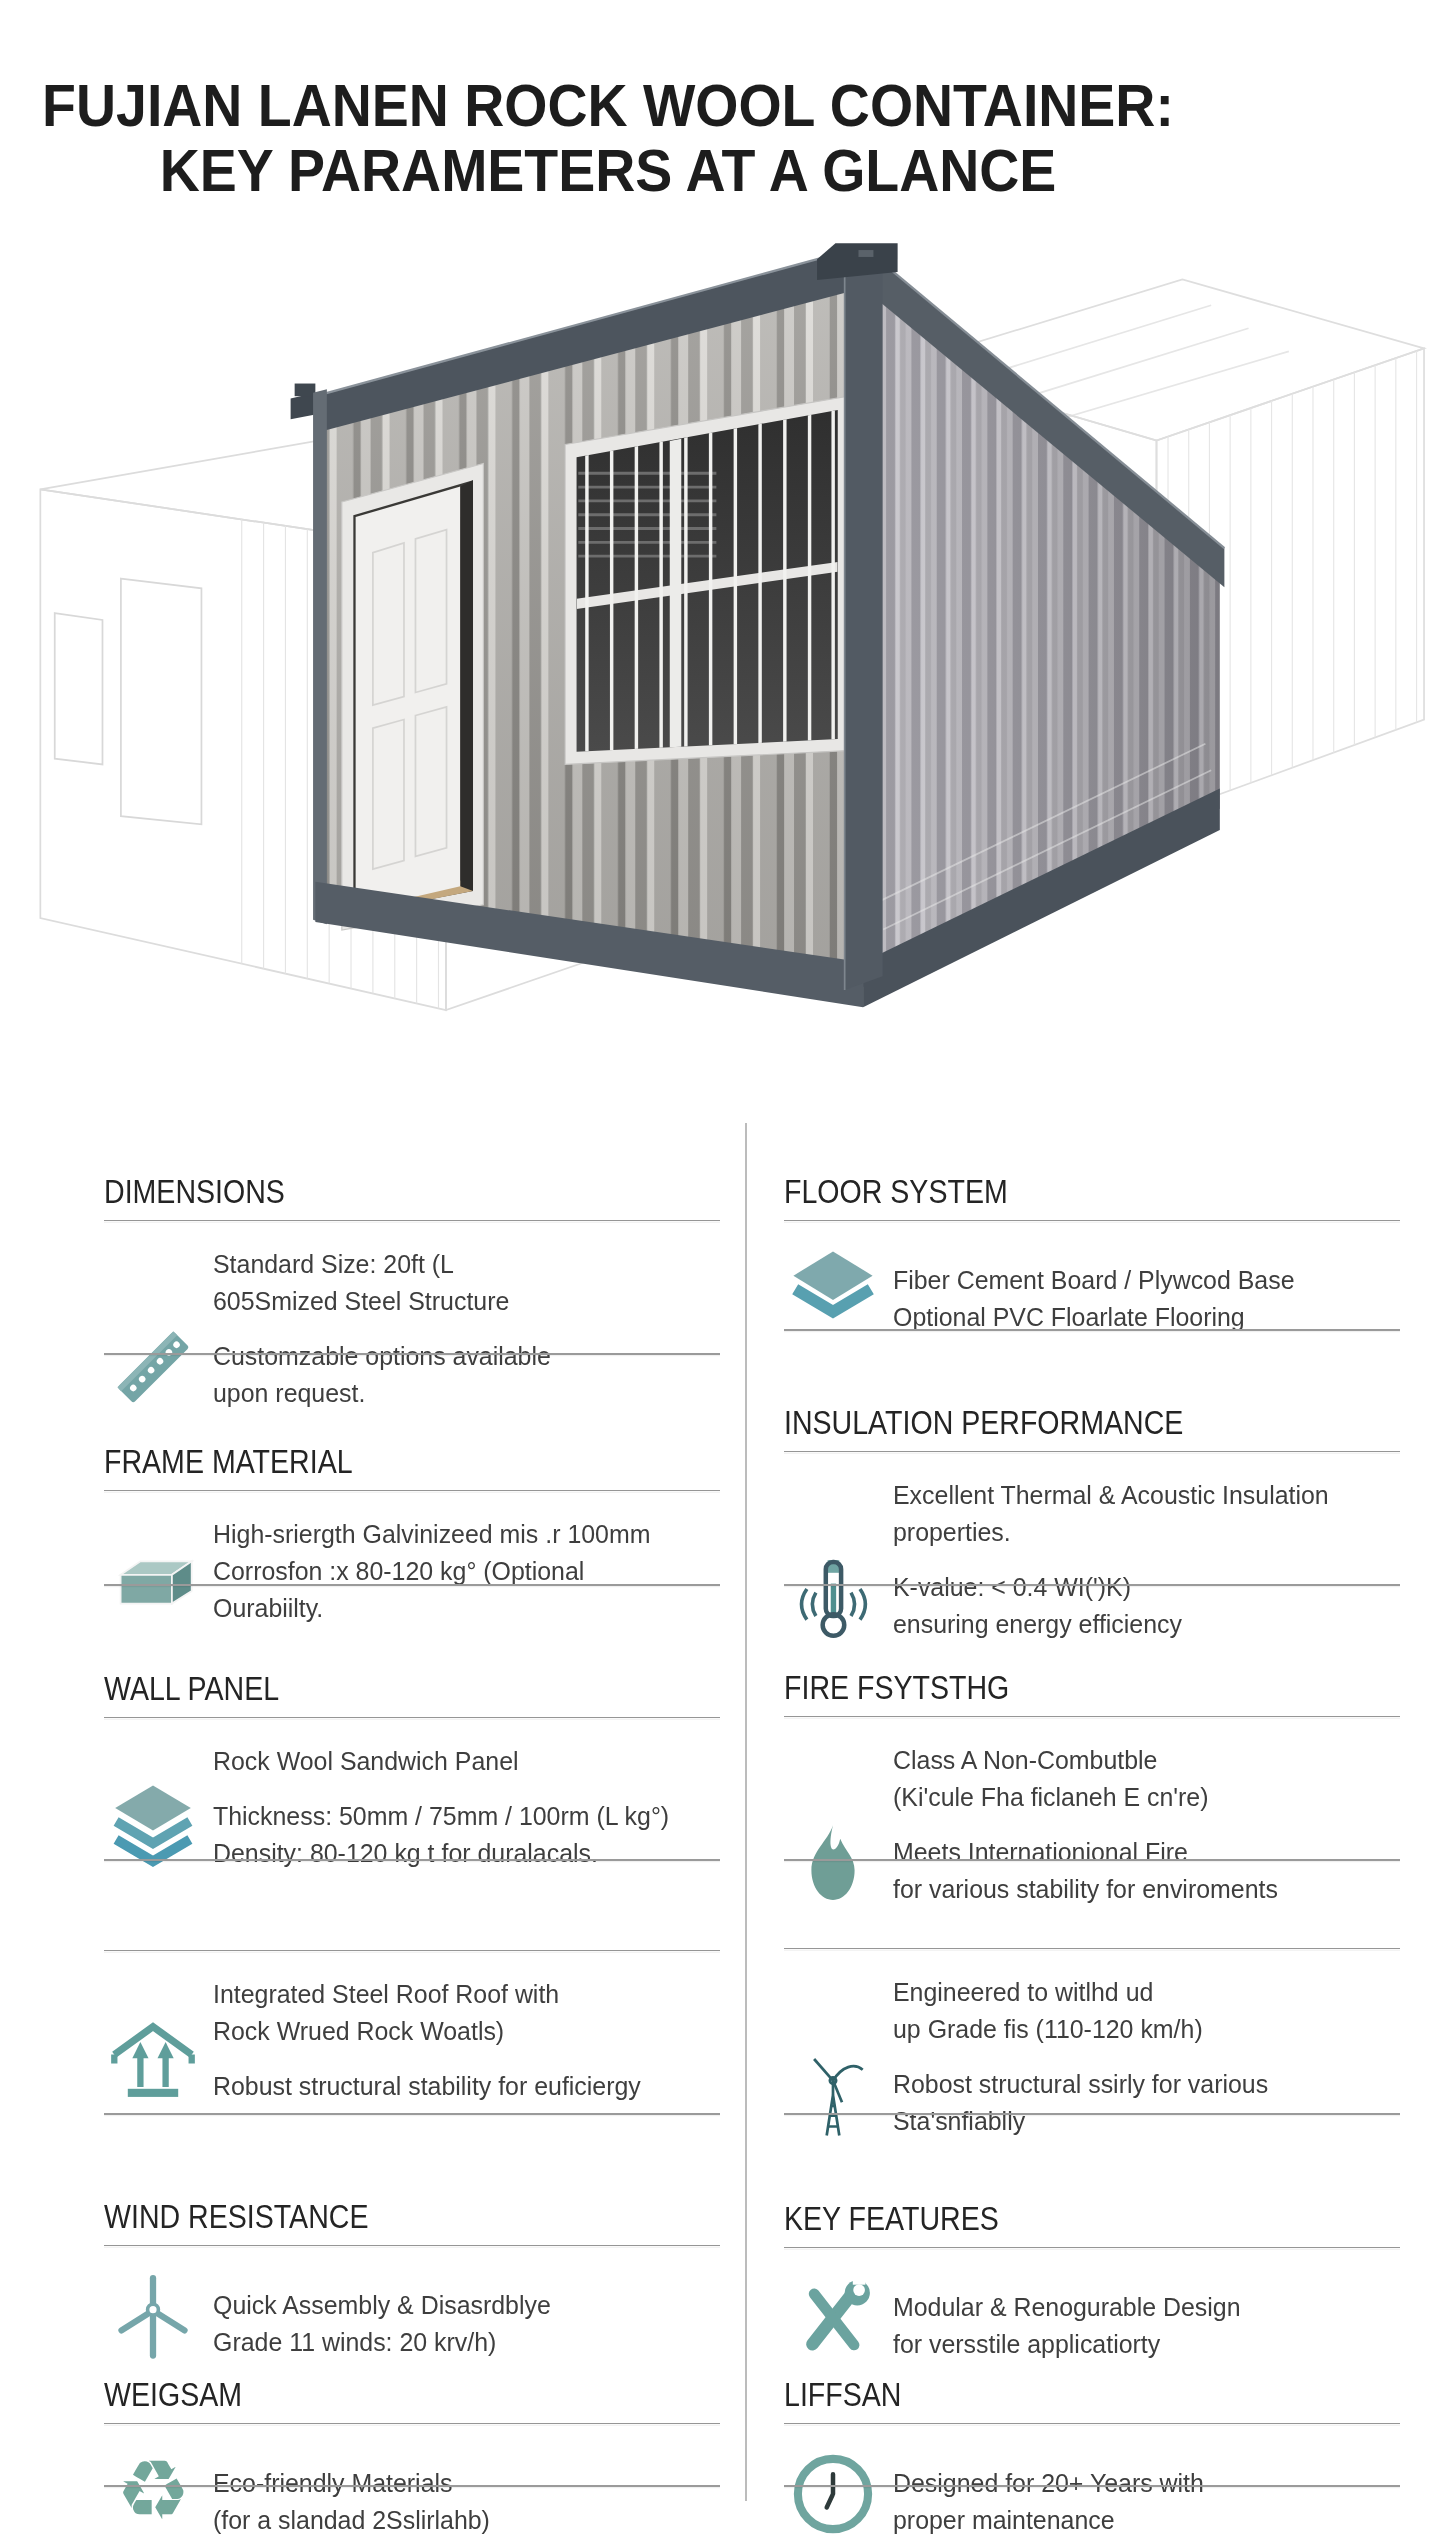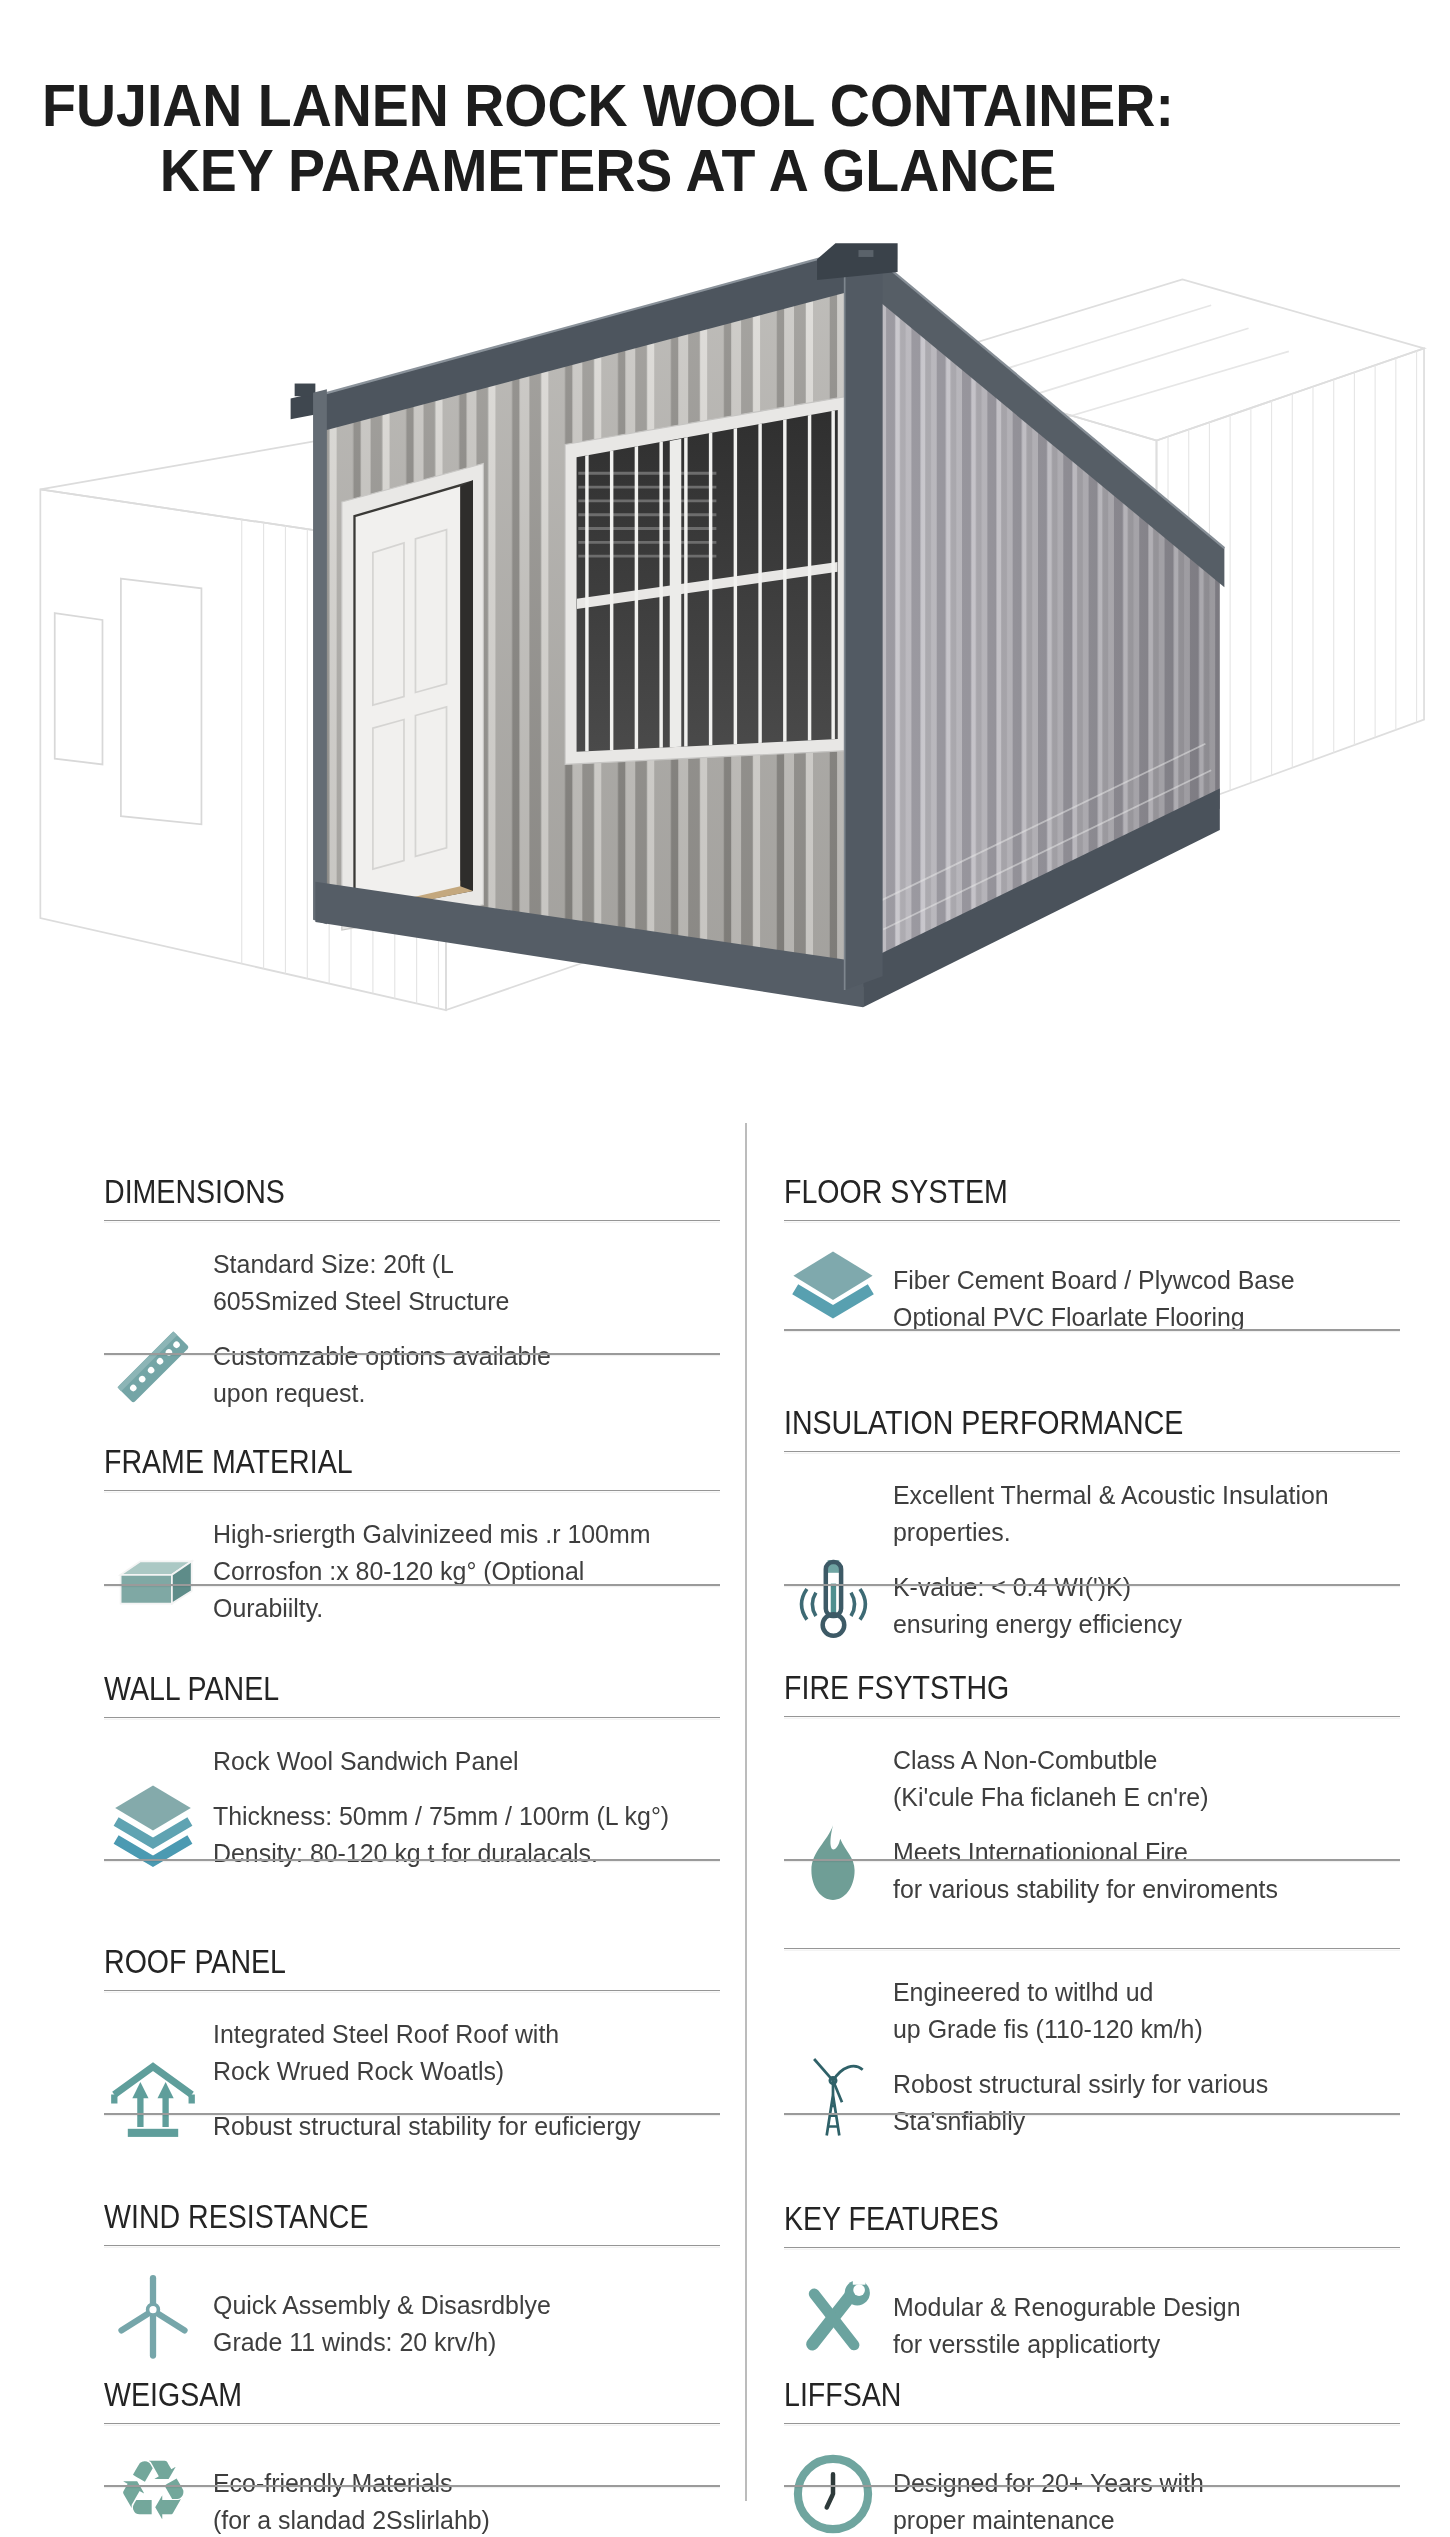--- a/index.html
+++ b/index.html
@@ -311,21 +311,20 @@
             <div>Rock Wool Sandwich Panel</div>
           </div>
           <div class="block">
             <div>Thickness: 50mm / 75mm / 100rm (L kg°)</div>
             <div>Density: 80-120 kg t for duralacals.</div>
           </div>
         </div>
       </div>
     </section>
     <section class="section s4">
-      <h2><span>ROOF PANEL</span></h2>
       <div class="hdr-rule"></div>
       <div class="body">
         <div class="icon-cell">
           <svg viewBox="0 0 100 100">
             <use href="#sym-roof-arrows"></use>
           </svg>
         </div>
         <div class="text-cell">
           <div class="block">
             <div>Integrated Steel Roof Roof with</div>

